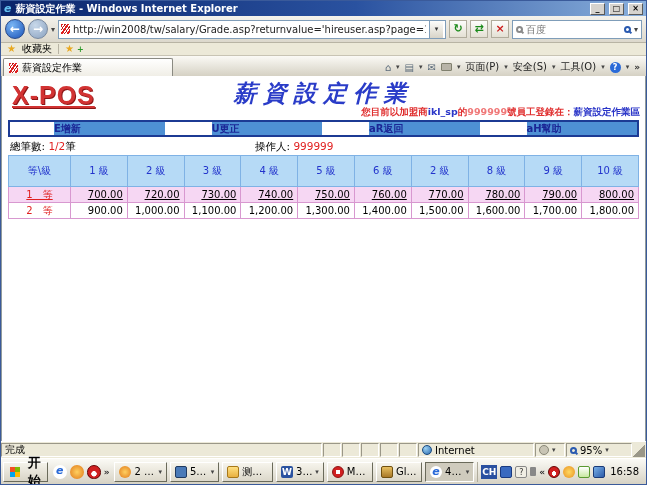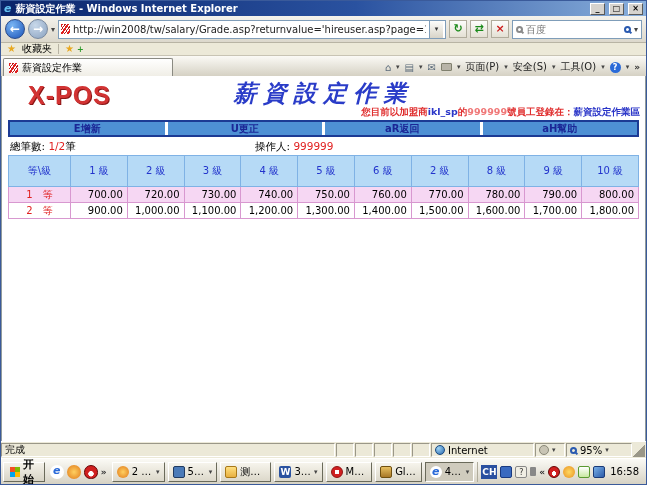--- a/index.html
+++ b/index.html
@@ -67,58 +67,58 @@
   .tab-spacer { flex:1; }
   .cmd { display:flex; align-items:center; gap:5px; font-size:10px; padding:0 4px 2px 0; color:#222; }
   .cmd-ico { color:#5a6a7a; font-size:10px; }
   .printer-icon { width:11px; height:8px; background:#b8b4a8; border:1px solid #80806e; border-radius:1px; display:inline-block; }
   .drop { font-size:7px; color:#444; }
   .help-circle { width:11px; height:11px; border-radius:50%; background:#2a6ad8; color:#fff;
     font-size:8px; font-weight:bold; text-align:center; line-height:11px; }
   
   .content { flex:1; background:#fff; border-left:1px solid #919b9c; border-right:1px solid #919b9c;
     position:relative; overflow:hidden; }
-  .logo { position:absolute; left:26px; top:5px; font:bold 25px "Liberation Sans", sans-serif;
-    color:#d23333; letter-spacing:1px; text-shadow:1px 1px 0 #8a1515; }
+  .logo { position:absolute; left:10px; top:5px; font:bold 25px "Liberation Sans", sans-serif;
+    color:#d23333; letter-spacing:1px; text-shadow:1px 1px 0 #8a1515;text-decoration:underline; }
   .page-title { position:absolute; left:0; right:0; top:2px; text-align:center;
     font:bold italic 23px "DejaVu Serif", serif; color:#2a3cc8; letter-spacing:7px; }
   .login-line { position:absolute; right:5px; top:30px; font-size:9.5px; font-weight:bold; white-space:nowrap; }
   .t-red { color:#e03030; } .t-blue { color:#2a35c8;text-align:right; } .t-pink { color:#f07878; }
   .btnbar { position:absolute; left:6px; right:6px; top:44px; height:17px;
     border:2px solid #1c3a94; background:#fff; display:flex; gap:3px; }
   .cmd-btn { flex:1; background:#4e90d4; color:#1b2696; font-weight:bold; font-size:10px;
-    text-align:center; line-height:13px; cursor:pointer; }
+    text-align:left; line-height:13px; cursor:pointer;margin-left:44px; }
   .info-row { position:absolute; left:8px; top:64px; font-size:10.5px; }
   .operator { position:absolute; left:253px; top:64px; font-size:10.5px; }
   .val-red { color:#e02020; }
   table.grid { position:absolute; left:6px; right:6px; top:79px; width:calc(100% - 12px);
     border-collapse:collapse; font-size:10px; table-layout:fixed; }
   .grid th { background:#b6daf6; color:#2233cc; font-weight:normal;
     border:1px solid #7fb2e5; height:31px; text-align:center; }
   .grid td { border:1px solid #d898d0; height:16px; text-align:right; padding-right:4px; }
   .grid td.rowlabel { text-align:center; color:#e02020; padding-right:0; }
-  .grid tr.hl td { background:#f6d7f3; }
+  .grid tr.hl td { background:#f6d7f3;text-decoration:underline; }
   .grid col.c0 { width:62px; }
   
   .statusbar { height:17px; flex:0 0 17px; display:flex; align-items:stretch; gap:1px;
     background:#ece9d8; border-top:1px solid #fff; font-size:10px; padding:1px 1px 1px 0; }
   .pane { border:1px solid; border-color:#9a9788 #fff #fff #9a9788;
     display:flex; align-items:center; gap:3px; padding:0 3px; }
   .pane.main { flex:1; }
   .pane.tiny { width:18px; }
   .globe { width:10px; height:10px; border-radius:50%; flex:0 0 10px;
     background:radial-gradient(circle at 32% 30%,#9ed2f2,#2a6ab0); border:1px solid #1a4a80; }
   .grip { width:12px; background:
     linear-gradient(135deg, transparent 50%, #9a9788 50%) bottom right / 100% 100% no-repeat; }
   
   .taskbar { height:26px; flex:0 0 26px; display:flex; align-items:center; gap:3px;
     background:linear-gradient(#fbfaf5,#d6d2c4); border-top:1px solid #fff; padding:0 2px; }
   .start-btn { height:20px; display:flex; align-items:center; gap:3px; padding:0 6px;
     background:linear-gradient(#f4f2ea,#d8d4c6); border:1px solid; border-color:#fff #6a6a5a #6a6a5a #fff;
-    font-weight:bold; font-size:11px; }
+    font-weight:bold; font-size:13px;text-align:right; }
   .flag { width:10px; height:10px; display:grid; grid-template-columns:5px 5px; grid-template-rows:5px 5px; }
   .flag i:nth-child(1){background:#f25022;} .flag i:nth-child(2){background:#7fba00;}
   .flag i:nth-child(3){background:#00a4ef;} .flag i:nth-child(4){background:#ffb900;}
   .ql { display:flex; align-items:center; gap:3px; padding:0 2px; }
   .ql-ico { width:14px; height:14px; border-radius:2px; }
   .chev { font-size:9px; color:#333; font-weight:bold; }
   .task-btn { height:20px; display:flex; align-items:center; gap:3px; padding:0 4px;
     background:linear-gradient(#f6f4ec,#dcd8ca); border:1px solid; border-color:#fff #6a6a5a #6a6a5a #fff;
     font-size:10px; min-width:0; overflow:hidden; }
   .task-btn.active { border-color:#6a6a5a #fff #fff #6a6a5a; background:#cfcbbd; }
@@ -298,21 +298,21 @@
 
   <div class="statusbar">
     <div class="pane main">
       <span>完成</span>
     </div>
     <div class="pane tiny"></div>
     <div class="pane tiny"></div>
     <div class="pane tiny"></div>
     <div class="pane tiny"></div>
     <div class="pane tiny"></div>
-    <div class="pane" style="width:103px">
+    <div class="pane" style="width:116px">
       <span class="globe"></span>
       <span>Internet</span>
     </div>
     <div class="pane" style="width:30px">
       <span class="globe" style="background:#c8c4b4;border-color:#8a8878"></span>
       <span class="drop">▾</span>
     </div>
     <div class="pane" style="width:66px">
       <span class="mag blue"></span>
       <span>95%</span>

